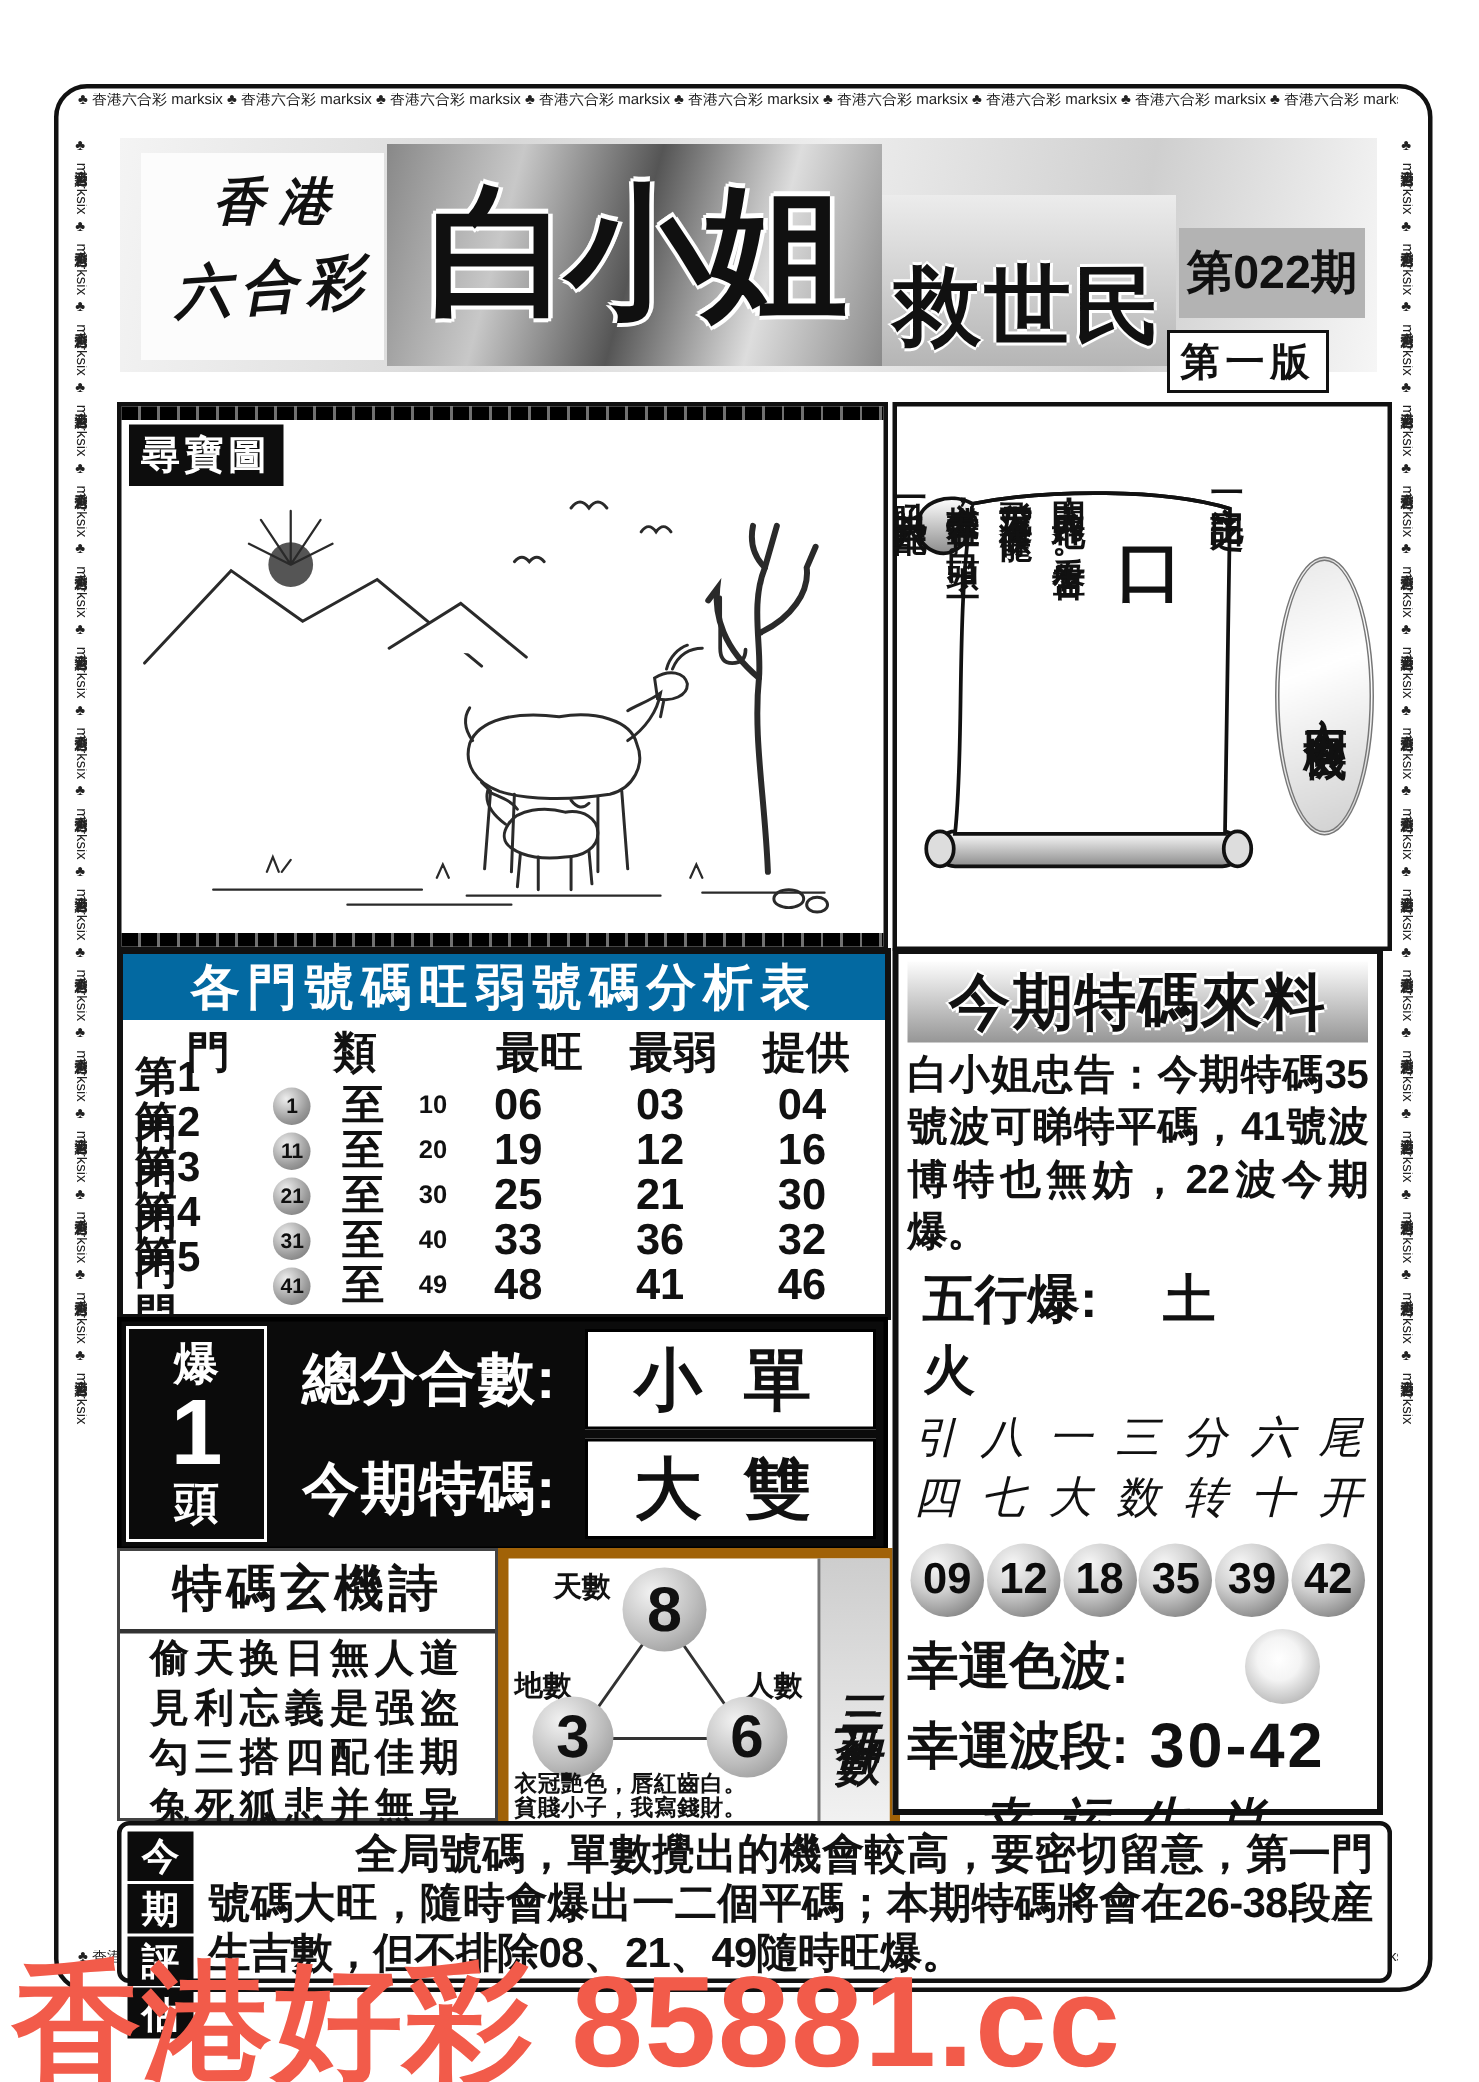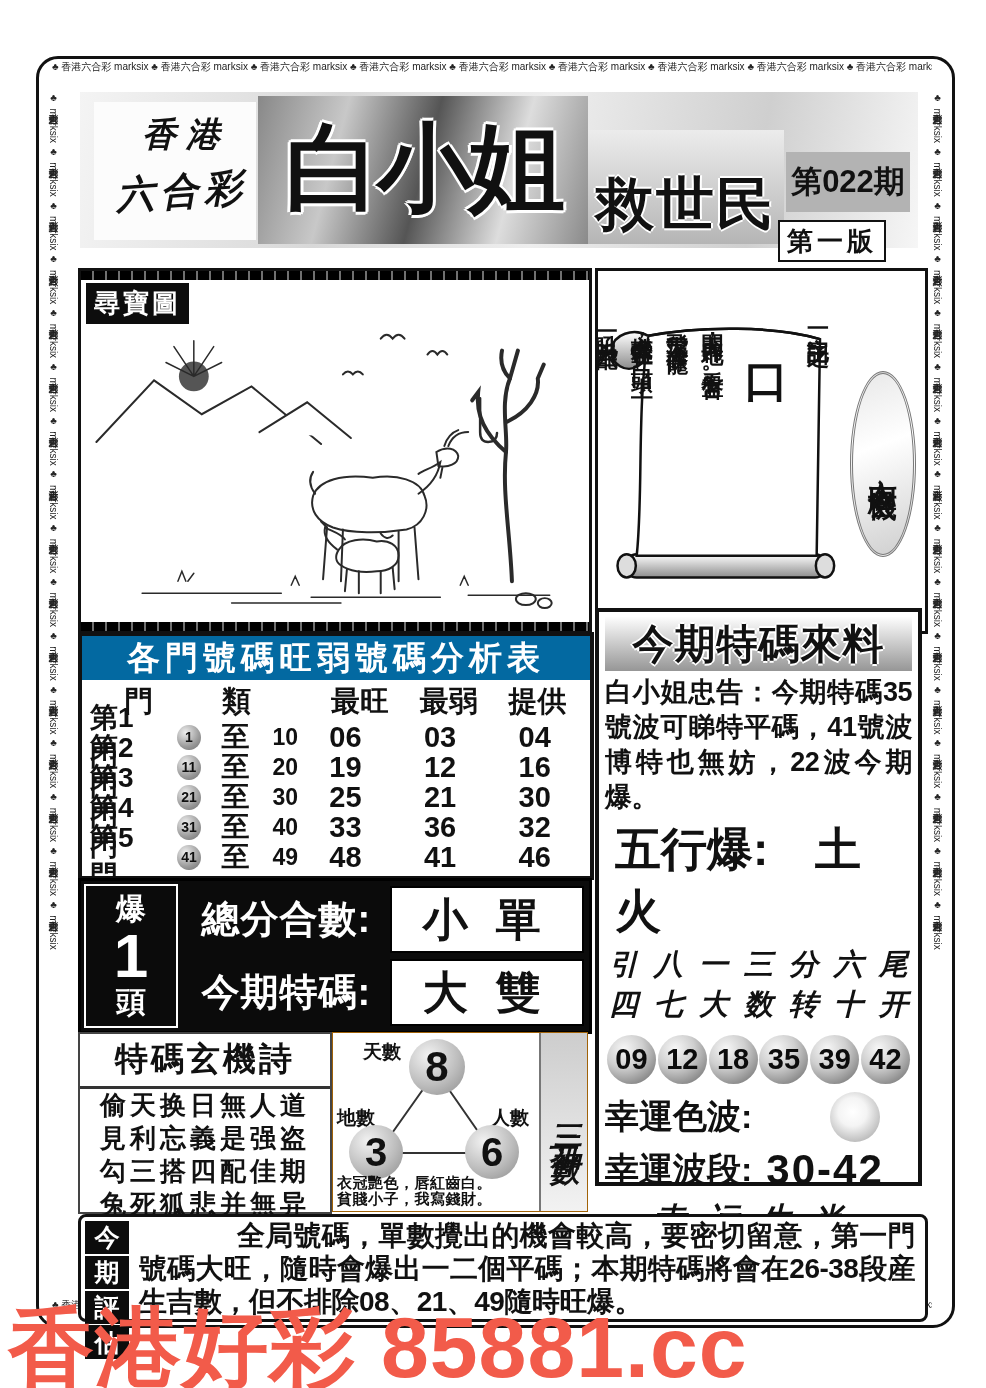--- a/index.html
+++ b/index.html
@@ -49,69 +49,69 @@
     font-size:33px;font-weight:900;letter-spacing:5px;}
   .trow{display:flex;align-items:center;padding:0 8px;font-weight:900;}
   .thead{font-size:29px;margin-top:2px;}
   .thead .c1{flex:2.2;display:flex;justify-content:space-around;padding-right:30px;}
   .c2,.c3,.c4{flex:1;text-align:center;font-size:29px;}
   .tr{font-size:28px;height:30px;}
   .tr .c1{flex:2.2;display:flex;align-items:center;gap:21px;}
   .gate{display:inline-flex;width:25px;height:25px;border-radius:50%;
     background:radial-gradient(circle at 35% 30%,#eee,#9a9a9a 60%,#6f6f6f);
     align-items:center;justify-content:center;font-size:14px;font-weight:bold;color:#101010;}
-  .rng{font-size:23px;margin-left:2px;}
+  .rng{font-size:17px;margin-left:2px;}
   
   .burst{position:absolute;left:78px;top:878px;width:508px;height:150px;background:#0b0b0b;
     border:3px solid #000;display:flex;}
   .burst-left{width:90px;border:2px solid #fff;margin:3px;display:flex;flex-direction:column;
     align-items:center;justify-content:center;color:#fff;font-weight:900;}
   .burst-left .b1{font-size:30px;} .burst-left .b2{font-size:62px;line-height:.85;} .burst-left .b3{font-size:30px;}
   .burst-right{flex:1;display:flex;flex-direction:column;gap:6px;padding:5px 5px 5px 2px;justify-content:center;}
   .burst-row{flex:1;display:flex;}
   .burst-label{flex:1.2;color:#fff;font-size:38px;font-weight:900;display:flex;
     align-items:center;justify-content:center;letter-spacing:1px;}
   .burst-val{flex:1;background:#fff;border:2px solid #000;display:flex;align-items:center;
     justify-content:center;font-size:45px;font-weight:900;letter-spacing:28px;padding-left:18px;}
   
   .poem{position:absolute;left:78px;top:1032px;width:250px;height:178px;border:2px solid #444;background:#fff;}
   .poem-title{font-size:33px;font-weight:900;text-align:center;letter-spacing:3px;
     border-bottom:3px solid #333;padding:3px 0 4px;}
   .poem-line{font-size:26px;font-weight:900;text-align:center;letter-spacing:4px;line-height:1.27;}
   
-  .sanyuan{position:absolute;left:332px;top:1032px;width:254px;height:178px;border:1px solid #a16207;
+  .sanyuan{position:absolute;left:332px;top:1032px;width:254px;height:178px;border:7px solid #a16207;
     background:#fff;display:flex;}
   .tri{position:relative;flex:1;}
   .node{position:absolute;border-radius:50%;display:flex;align-items:center;justify-content:center;
     background:radial-gradient(circle at 35% 30%,#f2f2f2,#bdbdbd 55%,#8b8b8b);font-weight:900;}
   .nlabel{position:absolute;font-size:19px;font-weight:900;}
   .cap{position:absolute;left:4px;font-size:15px;font-weight:900;letter-spacing:.5px;white-space:nowrap;}
   .sy-strip{width:46px;border-left:2px solid #777;background:linear-gradient(#cdcdcd,#f2f2f2);
     writing-mode:vertical-rl;text-orientation:upright;display:flex;align-items:center;justify-content:center;
     font-family:"Liberation Serif","DejaVu Serif",serif;font-style:italic;font-size:30px;font-weight:bold;letter-spacing:10px;}
   
   .scrollbox{position:absolute;left:595px;top:268px;width:327px;height:360px;border:3px solid #111;background:#fff;}
   .scroll-text{position:absolute;left:52px;top:46px;width:186px;height:250px;
     writing-mode:vertical-rl;font-family:"Liberation Serif","DejaVu Serif",serif;
     font-weight:bold;font-size:22px;line-height:1.6;letter-spacing:3px;}
   .scroll-text .bigchar{display:block;font-size:44px;margin-top:16px;letter-spacing:0;}
   .oval{position:absolute;left:252px;top:100px;width:60px;height:180px;border-radius:50%;
     border:3px double #777;background:linear-gradient(160deg,#e8e8e8,#fff 40%,#cfcfcf);
     writing-mode:vertical-rl;text-orientation:upright;display:flex;align-items:center;justify-content:center;
     font-size:29px;font-weight:900;letter-spacing:4px;}
   
-  .special{position:absolute;left:595px;top:608px;width:327px;height:578px;border:4px solid #111;
+  .special{position:absolute;left:595px;top:632px;width:327px;height:578px;border:4px solid #111;
     background:#fff;padding:0 6px;box-sizing:border-box;}
   .sp-title{height:54px;margin:5px 0 2px;background:linear-gradient(#fdfdfd,#969696);
     display:flex;align-items:center;justify-content:center;font-size:41px;font-weight:900;
     letter-spacing:1px;text-shadow:-2px 0 0 #fff,2px 0 0 #fff,0 2px 0 #fff,0 -2px 0 #fff;}
   .advice{font-size:27px;font-weight:800;line-height:1.3;text-align:justify;margin:4px 0;letter-spacing:-.5px;}
-  .wuxing{font-size:46px;font-weight:900;margin:2px 0 2px 10px;}
+  .wuxing{font-size:35px;font-weight:900;margin:2px 0 2px 10px;}
   .wuxing .v{margin-left:34px;letter-spacing:48px;}
-  .hand{font-family:"Liberation Serif","DejaVu Serif",serif;font-style:italic;font-weight:bold;
+  .hand{font-family:"Liberation Serif","DejaVu Serif",serif;font-style:italic;font-weight:normal;
     font-size:29px;letter-spacing:16px;margin:0 0 0 4px;white-space:nowrap;}
   .balls{display:flex;justify-content:space-between;margin:10px 2px 8px;}
   .ball{width:49px;height:49px;border-radius:50%;display:flex;align-items:center;justify-content:center;
     background:radial-gradient(circle at 35% 28%,#f7f7f7,#cfcfcf 40%,#8a8a8a 78%,#6e6e6e);
     font-size:29px;font-weight:900;color:#0c0c0c;}
   .lucky-row{display:flex;align-items:center;font-size:34px;font-weight:900;margin:4px 0;}
   .color-ball{width:50px;height:50px;border-radius:50%;margin-left:78px;
     background:radial-gradient(circle at 45% 40%,#fff 0%,#f4f4f4 35%,#b5b5b5 80%,#9a9a9a);}
   .range-val{font-size:42px;margin-left:14px;letter-spacing:2px;}
   .zlabel{font-family:"Liberation Serif","DejaVu Serif",serif;font-style:italic;font-weight:bold;

